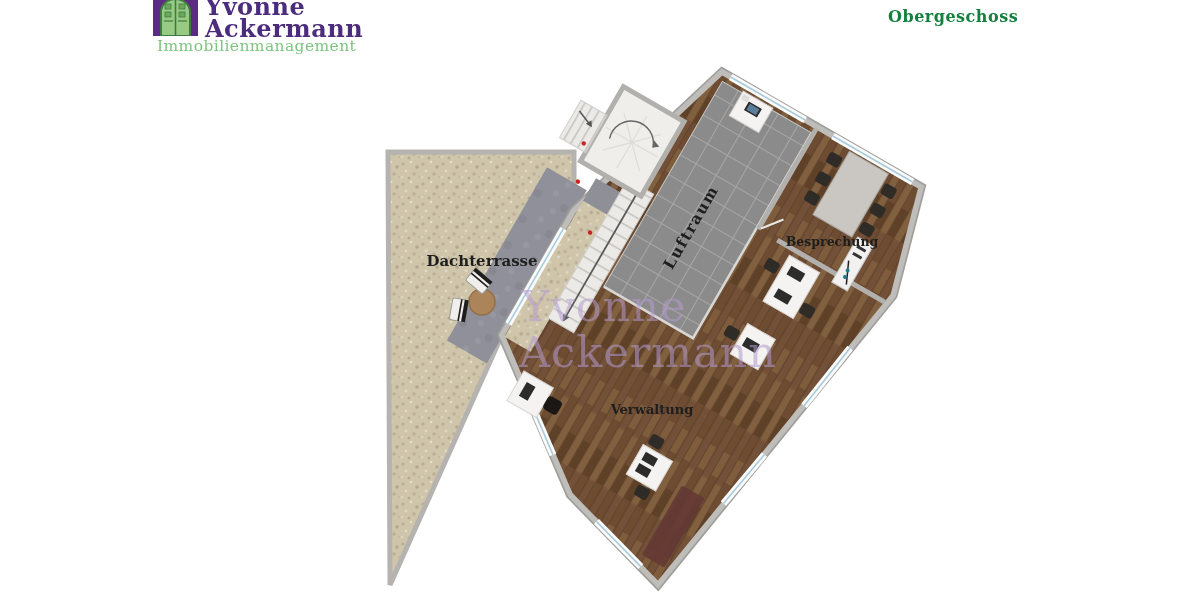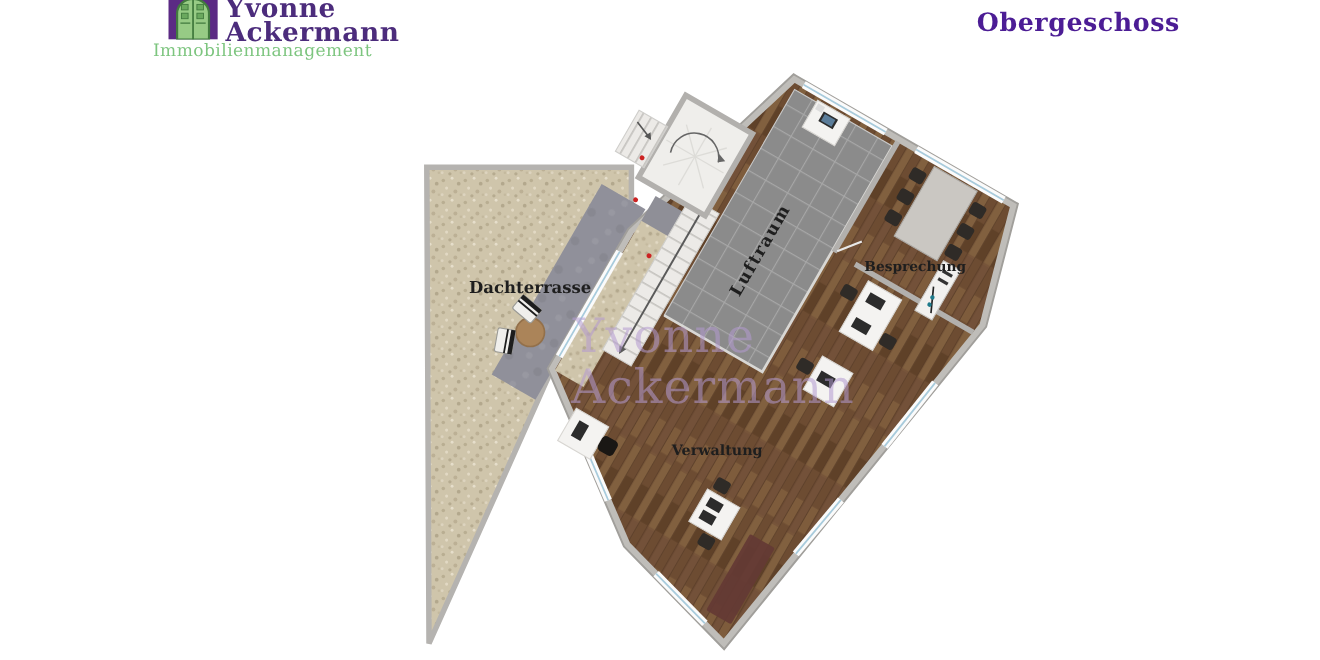--- a/index.html
+++ b/index.html
@@ -1,21 +1,21 @@
 <!DOCTYPE html>
 <html><head>
 <meta charset="utf-8">
 <style>
   html,body{margin:0;padding:0;background:#fff;}
   #stage{position:relative;width:1200px;height:600px;background:#ffffff;overflow:hidden;
          font-family:"DejaVu Serif","Liberation Serif",serif;}
   .abs{position:absolute;}
   .logo-name{font-size:24px;font-weight:600;color:#4c2c7c;line-height:22px;letter-spacing:.5px;}
   .logo-sub{font-size:15.5px;color:#7dc57f;letter-spacing:.4px;}
-  .page-title{font-size:23px;font-weight:700;color:#4c1d95;letter-spacing:.5px;}
+  .page-title{font-size:16px;font-weight:700;color:#15803d;letter-spacing:.5px;}
   .watermark{color:#b49bd1;opacity:.55;font-size:43px;line-height:46px;letter-spacing:1px;
              pointer-events:none;}
   svg text.plan-label{fill:#1e1e1e;font-family:"DejaVu Serif","Liberation Serif",serif;}
 </style>
 </head>
 <body>
 
 <div id="stage">
 
   <svg class="abs" style="left:0;top:0" width="1200" height="600" viewBox="0 0 1200 600">
@@ -227,17 +227,17 @@
         <rect x="12" y="13" width="6" height="5"></rect>
           <rect x="26" y="13" width="6" height="5"></rect>
         <rect x="12" y="21" width="6" height="5"></rect>
           <rect x="26" y="21" width="6" height="5"></rect>
       </g>
       <line x1="11" y1="30" x2="20" y2="30" stroke="#417a3e" stroke-width="1.2"></line>
       <line x1="25" y1="30" x2="34" y2="30" stroke="#417a3e" stroke-width="1.2"></line>
     </svg>
     <div class="abs logo-name" style="left:205px;top:-4px">Yvonne</div>
     <div class="abs logo-name" style="left:205px;top:18px">Ackermann</div>
-    <div class="abs logo-sub" style="left:139px;top:37px">Immobilienmanagement</div>
+    <div class="abs logo-sub" style="left:157px;top:37px">Immobilienmanagement</div>
     <div class="abs page-title" style="left:888px;top:7px">Obergeschoss</div>
   </div>
 
 </div>
 
 </body></html>

